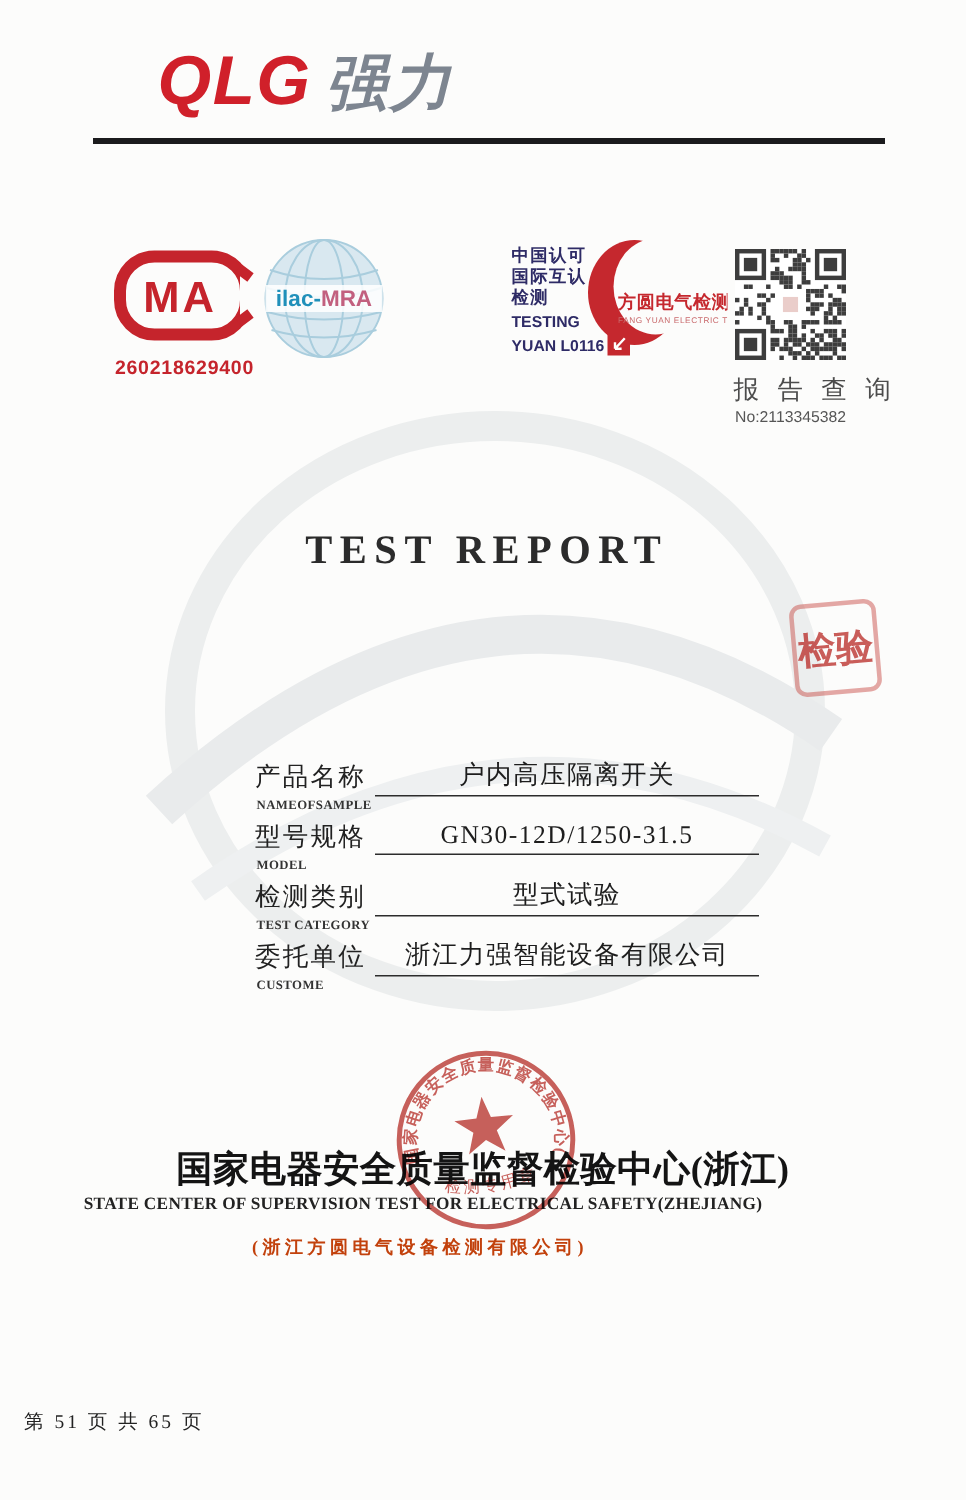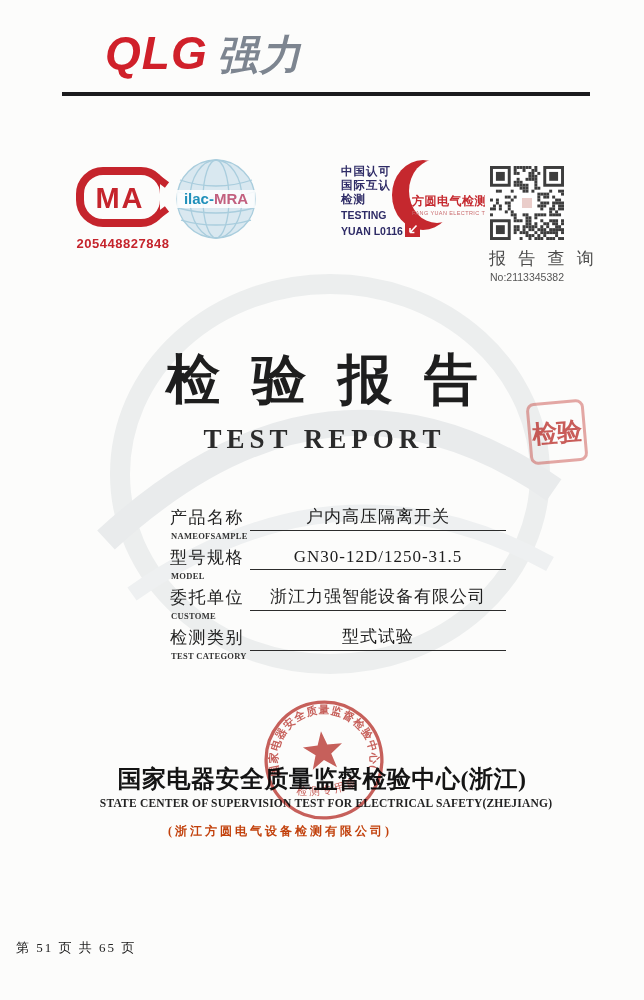--- a/index.html
+++ b/index.html
@@ -39,21 +39,21 @@
     display:flex; align-items:center; justify-content:center; z-index:2;
     color:rgba(186,48,44,.78); font-size:25px; font-weight:bold; }
   
   .fields { position:absolute; left:170px; top:498px; width:336px; z-index:1; }
   .frow { display:flex; align-items:center; height:40px; position:relative; }
   .flabel { position:relative; width:80px; font-size:17px; letter-spacing:1.5px; padding-bottom:2px; color:#222; }
   .fsub { position:absolute; top:100%; left:1px; margin-top:0px; font-size:8.5px; letter-spacing:.3px; white-space:nowrap; color:#333; font-weight:bold; }
   .fvalue { flex:1; border-bottom:1.5px solid #2c2c2c; text-align:center; font-size:17px; padding-bottom:2px; letter-spacing:1px; color:#1d1d1d; }
   
   .org-name { position:absolute; left:0; top:763px; width:644px; text-align:center; font-size:24px; font-weight:bold; color:#141414; letter-spacing:.5px; z-index:1; }
-  .org-en { position:absolute; left:0; top:797px; width:564px; text-align:center; font-size:11.5px; font-weight:bold; color:#222; letter-spacing:.2px; z-index:1;margin-left:44px; }
+  .org-en { position:absolute; left:0; top:797px; width:564px; text-align:center; font-size:11.5px; font-weight:bold; color:#222; letter-spacing:.2px; z-index:1; }
   .org-sub { position:absolute; left:0; top:823px; width:560px; text-align:center; font-size:12px; font-weight:bold; color:#c2410c; letter-spacing:3px; z-index:1; }
   .org-stamp { position:absolute; left:262px; top:698px; z-index:3; mix-blend-mode:multiply; opacity:.85; transform:rotate(-6deg); }
   
   .footer { position:absolute; left:16px; top:939px; width:644px; text-align:left; font-size:13px; color:#222; letter-spacing:2px; z-index:1; }
 </style>
 </head>
 <body>
 
 <div class="page">
 
@@ -70,21 +70,21 @@
 
   <div class="certs">
 
     <div class="cma">
       <svg width="96" height="64" viewBox="0 0 96 64">
         <rect x="5" y="5" width="84" height="52" rx="23" fill="none" stroke="#c5242c" stroke-width="8"></rect>
         <rect x="85" y="17" width="11" height="28" fill="#fcfcfb"></rect>
         <path d="M84 13 l8 6 M84 49 l8 -6" stroke="#c5242c" stroke-width="7" fill="none"></path>
         <text x="45" y="42" text-anchor="middle" font-family="Liberation Sans, DejaVu Sans, sans-serif" font-size="29" font-weight="bold" letter-spacing="2" fill="#c5242c">MA</text>
       </svg>
-      <div class="cma-number">205448827848</div>
+      <div class="cma-number">260218629400</div>
     </div>
 
     <div class="ilac">
       <svg width="82" height="82" viewBox="0 0 82 82">
         <circle cx="41" cy="41" r="39" fill="#d9e8f0"></circle>
         <g fill="none" stroke="#a9cddd" stroke-width="1.3">
           <ellipse cx="41" cy="41" rx="39" ry="39"></ellipse>
           <ellipse cx="41" cy="41" rx="26" ry="39"></ellipse>
           <ellipse cx="41" cy="41" rx="13" ry="39"></ellipse>
           <path d="M5 22 Q41 34 77 22"></path>
@@ -321,21 +321,20 @@
             <rect x="2" y="20" width="3" height="3"></rect>
             <rect x="10.8" y="10.8" width="3.4" height="3.4" fill="#d9a49f" opacity="0.55"></rect>
           </g>
       </svg>
       <div class="qr-caption">报 告 查 询</div>
       <div class="qr-number">No:2113345382</div>
     </div>
   </div>
 
   <div class="title-block">
-    <div class="title-cjk">检验报告</div>
     <div class="title-en">TEST REPORT</div>
   </div>
 
   <div class="side-stamp">
     <span>检验</span>
   </div>
 
   <div class="fields">
     <div class="frow">
       <div class="flabel">
@@ -346,31 +345,31 @@
     </div>
     <div class="frow">
       <div class="flabel">
         <span>型号规格</span>
         <span class="fsub">MODEL</span>
       </div>
       <div class="fvalue">GN30-12D/1250-31.5</div>
     </div>
     <div class="frow">
       <div class="flabel">
+        <span>检测类别</span>
+        <span class="fsub">TEST CATEGORY</span>
+      </div>
+      <div class="fvalue">型式试验</div>
+    </div>
+    <div class="frow">
+      <div class="flabel">
         <span>委托单位</span>
         <span class="fsub">CUSTOME</span>
       </div>
       <div class="fvalue">浙江力强智能设备有限公司</div>
-    </div>
-    <div class="frow">
-      <div class="flabel">
-        <span>检测类别</span>
-        <span class="fsub">TEST CATEGORY</span>
-      </div>
-      <div class="fvalue">型式试验</div>
     </div>
   </div>
 
   <div class="org-name">国家电器安全质量监督检验中心(浙江)</div>
   <div class="org-en">STATE CENTER OF SUPERVISION TEST FOR ELECTRICAL SAFETY(ZHEJIANG)</div>
   <div class="org-sub">(浙江方圆电气设备检测有限公司)</div>
 
   <svg class="org-stamp" width="124" height="124" viewBox="0 0 120 120">
     <defs>
       <path id="ringPath" d="M17 74 A45.2 45.2 0 1 1 103 74" fill="none"></path>

